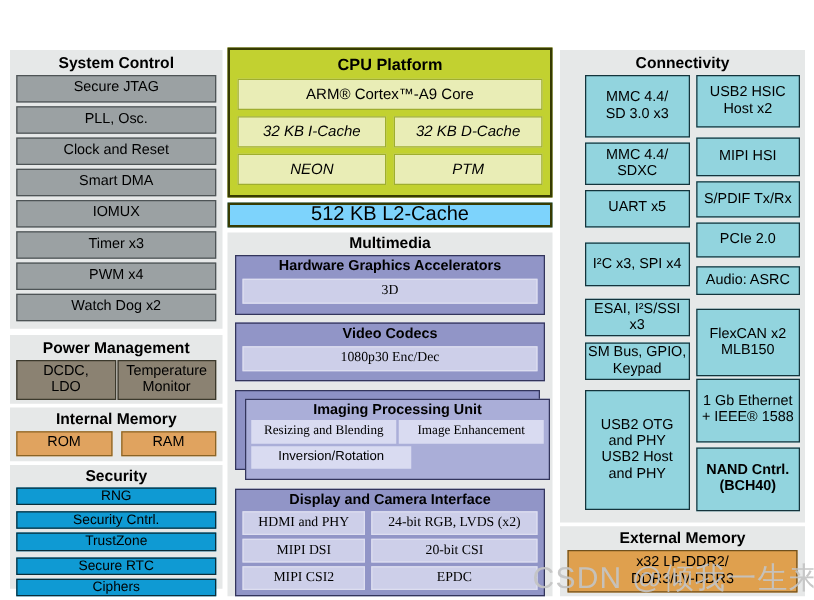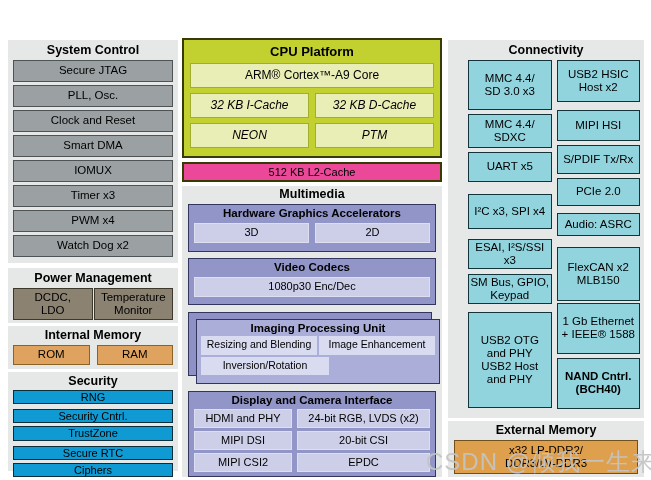--- a/index.html
+++ b/index.html
@@ -20,28 +20,28 @@
   
   .cpu{position:absolute;left:182px;top:38px;width:260px;height:120px;box-sizing:border-box;
        background:#c2d130;border:2px solid #373b02;}
   .cpu .hdr{font-size:13px;padding-top:4px;}
   .cpu-inner{padding:3px 6px 0 6px;}
   .gbox{background:#e9edb6;border:1px solid #9fae2f;font-size:12px;}
   .armbox{height:25px;margin-bottom:5px;text-align:right;}
   .cpurow{display:flex;gap:6px;margin-bottom:5px;font-style:italic;}
   .cpurow .gbox{flex:1;height:25px;}
   .l2bar{position:absolute;left:182px;top:162px;width:260px;height:20px;box-sizing:border-box;
-         background:#ec4899;border:2px solid #373b02;font-size:11px;}
+         background:#7dd3fc;border:2px solid #373b02;font-size:16px;}
   
   .mm{left:182px;top:186px;width:260px;height:291px;}
   .mm .hdr{padding-top:1px;}
   .pgroup{background:#9195c7;border:1px solid #33355c;box-sizing:border-box;margin:0 6px;}
   .ptitle{font-weight:bold;font-size:11.5px;text-align:center;padding-top:2px;}
   .prow{display:flex;gap:6px;padding:4px 5px 5px 5px;}
-  .pbox{background:#cdcfe9;border:1px solid #dddef0;flex:1;height:20px;font-size:11px;}
+  .pbox{background:#cdcfe9;border:1px solid #dddef0;flex:1;height:20px;font-size:11px;font-family:Liberation Serif, serif;}
   .vcbox{margin:4px 5px 5px 5px;height:20px;}
   
   .ipu-wrap{position:relative;height:73px;margin:7px 6px 0 6px;}
   .ipu-back{position:absolute;left:0;top:0;width:244px;height:64px;
             background:#8d91c5;border:1px solid #33355c;box-sizing:border-box;}
   .ipu-front{position:absolute;left:8px;top:7px;width:244px;height:65px;
              background:#aaaed8;border:1px solid #33355c;box-sizing:border-box;}
   .ipu-front .prow{padding:2px 4px 2px 4px;gap:2px;}
   .ipu-front .pbox{background:#d9dbf1;border:none;height:19px;font-size:10.5px;}
   .ipu-last{margin:0 4px;width:128px;height:18px;background:#d9dbf1;font-size:10.5px;}
@@ -132,21 +132,20 @@
   </section>
   <div class="box l2bar">512 KB L2-Cache</div>
 
   <section class="panel mm">
     <div class="hdr">Multimedia</div>
 
     <div class="pgroup" style="margin-top:1px;height:48px;">
       <div class="ptitle">Hardware Graphics Accelerators</div>
       <div class="prow">
         <div class="box pbox">3D</div>
-        <div class="box pbox">2D</div>
       </div>
     </div>
 
     <div class="pgroup" style="margin-top:6px;height:47px;">
       <div class="ptitle">Video Codecs</div>
       <div class="box pbox vcbox" style="flex:none;">1080p30 Enc/Dec</div>
     </div>
 
     <div class="ipu-wrap">
       <div class="ipu-back"></div>

